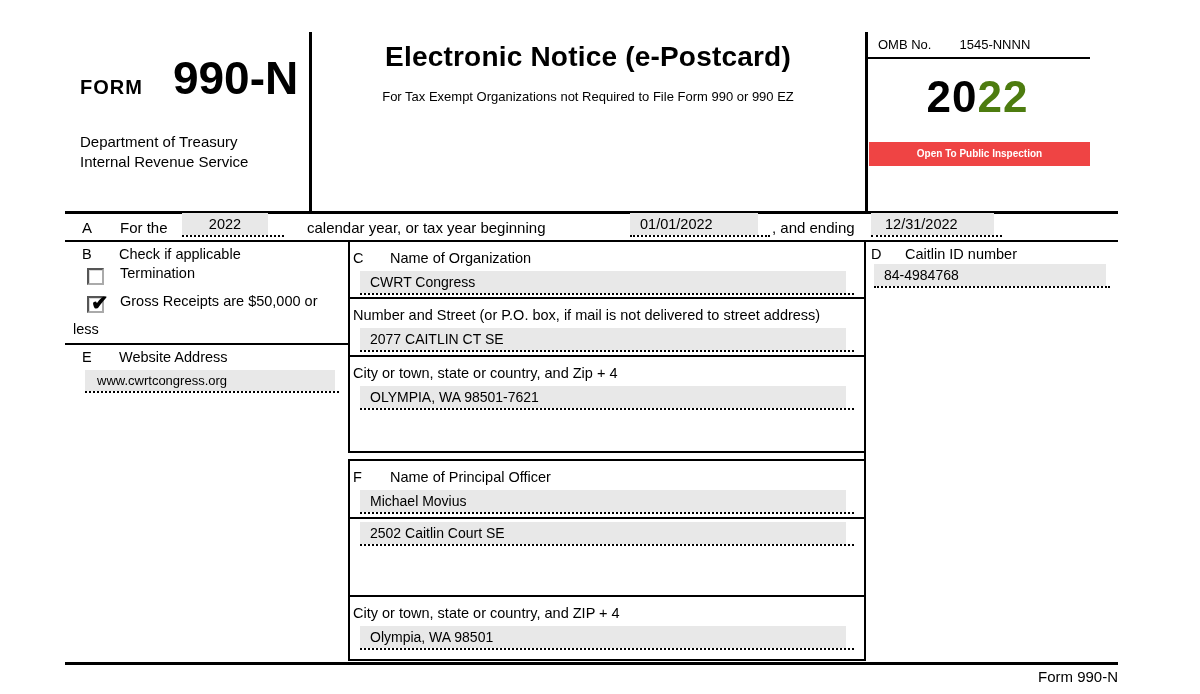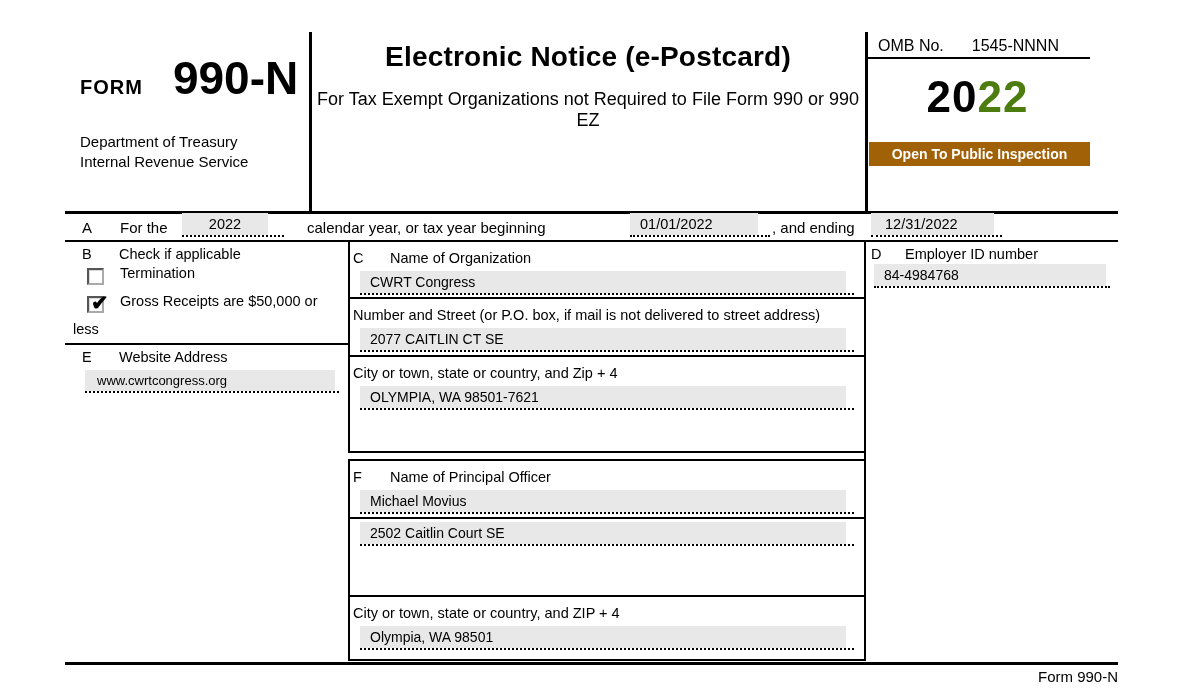--- a/index.html
+++ b/index.html
@@ -7,27 +7,27 @@
         font-family:"Liberation Sans",sans-serif;overflow:hidden;}
   .vline,.hline{position:absolute;background:#000;}
   
   .hdr-left{position:absolute;left:80px;top:55px;}
   .form-line{display:flex;align-items:baseline;gap:30px;}
   .form-word{font-size:20px;font-weight:bold;letter-spacing:1px;}
   .form-number{font-size:46px;font-weight:bold;line-height:1;}
   .dept{font-size:15px;line-height:20px;margin-top:31px;}
   .hdr-center{position:absolute;left:313px;top:41px;width:550px;text-align:center;}
   .title{font-size:28px;font-weight:bold;letter-spacing:.2px;}
-  .subtitle{font-size:18px;margin-top:16px;}
-  .omb{position:absolute;left:878px;top:37px;font-size:16px;display:flex;gap:28px;white-space:nowrap;}
+  .subtitle{font-size:13px;margin-top:16px;}
+  .omb{position:absolute;left:878px;top:37px;font-size:13px;display:flex;gap:28px;white-space:nowrap;}
   .tax-year{position:absolute;left:865px;top:72px;width:225px;text-align:center;
             font-size:44px;font-weight:bold;letter-spacing:1px;}
   .yr-red{color:#4d7c0f;}
-  .banner{position:absolute;left:869px;top:142px;width:221px;height:24px;background:#a16207;color:#fff;
-          font-weight:bold;font-size:14px;text-align:center;line-height:24px;}
+  .banner{position:absolute;left:869px;top:142px;width:221px;height:24px;background:#ef4444;color:#fff;
+          font-weight:bold;font-size:10px;text-align:center;line-height:24px;}
   
   .alabel{position:absolute;font-size:15px;white-space:nowrap;}
   .slabel{position:absolute;font-size:14.5px;white-space:nowrap;}
   .letter{display:inline-block;min-width:37px;}
   
   .dotfield{border-bottom:2px dotted #000;}
   .abs{position:absolute;}
   .fill{display:block;background:#e8e8e8;font-size:14px;padding:3px 0 3px 10px;
         margin-right:8px;white-space:nowrap;}
   .center .fill{padding-left:0;text-align:center;margin-right:16px;}
@@ -114,21 +114,21 @@
 
   <div class="slabel" style="left:82px;top:349px;">
     <span class="letter">E</span><span>Website Address</span>
   </div>
   <div class="dotfield abs small" style="left:85px;top:370px;width:254px;">
     <span class="fill">www.cwrtcongress.org</span>
   </div>
 
   <div class="vline" style="left:864px;top:240px;width:2px;height:421px;"></div>
   <div class="slabel" style="left:871px;top:246px;">
-    <span class="letter" style="min-width:34px;">D</span><span>Employer ID number</span>
+    <span class="letter" style="min-width:34px;">D</span><span>Caitlin ID number</span>
   </div>
   <div class="dotfield abs" style="left:874px;top:264px;width:236px;">
     <span class="fill" style="margin-right:4px;">84-4984768</span>
   </div>
 
   <div class="box" style="left:348px;top:240px;width:518px;height:213px;">
     <div class="row" style="height:57px;">
       <div class="rlabel">
         <span class="letter">C</span><span>Name of Organization</span>
       </div>

